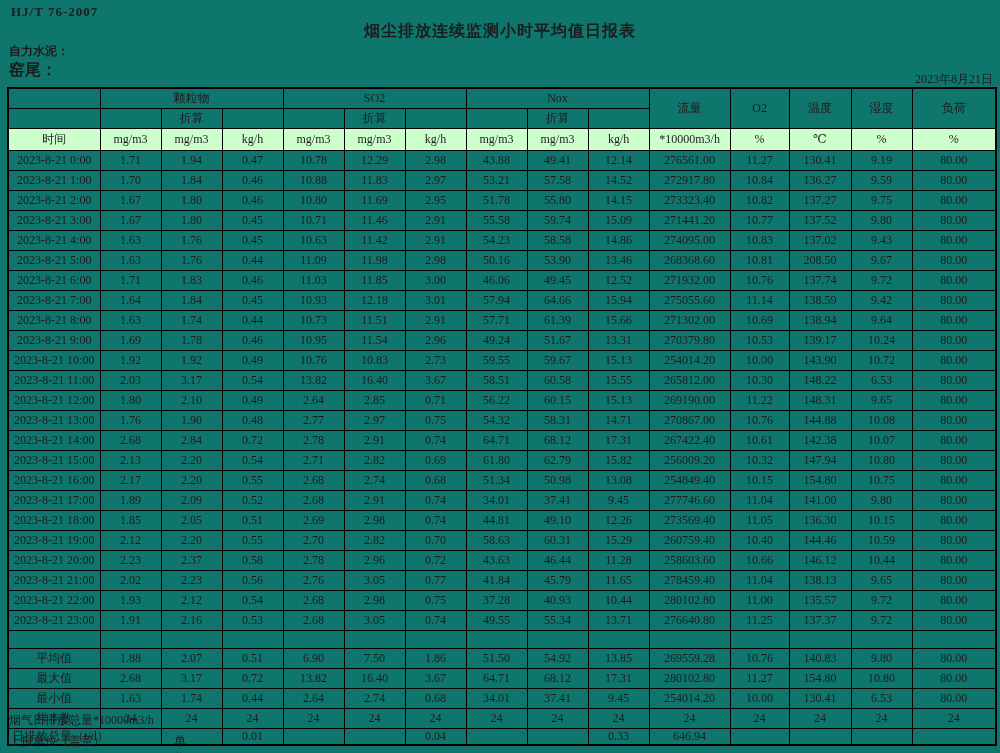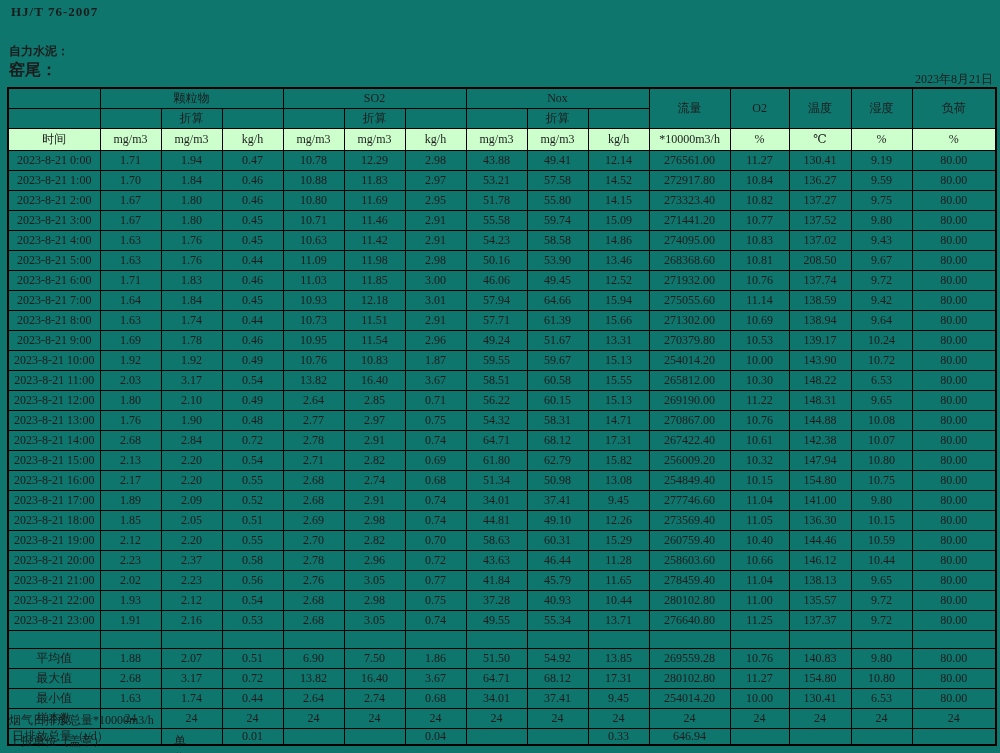--- a/index.html
+++ b/index.html
@@ -32,20 +32,21 @@
   .footer-flow{position:absolute;left:9px;top:712px;font-size:12px;}
   .footer-units{position:absolute;left:9px;top:733px;font-size:12px;}
   .footer-units .unit-label{position:absolute;left:165px;top:0;}
 </style>
 </head>
 <body>
 
 <div class="page">
 
   <div class="std-code">HJ/T  76-2007</div>
+  <div class="doc-title">烟尘排放连续监测小时平均值日报表</div>
   <div class="company-line">自力水泥：</div>
   <div class="station-line">窑尾：</div>
   <div class="report-date">2023年8月21日</div>
 
   <table class="report">
     <colgroup>
       <col style="width:92px">
       <col style="width:61px">
         <col style="width:61px">
         <col style="width:61px">
@@ -274,21 +275,21 @@
           <td>10.24</td>
           <td>80.00</td>
         </tr>
         <tr>
           <td>2023-8-21 10:00</td>
           <td>1.92</td>
           <td>1.92</td>
           <td>0.49</td>
           <td>10.76</td>
           <td>10.83</td>
-          <td>1.87</td>
+          <td>2.73</td>
           <td>59.55</td>
           <td>59.67</td>
           <td>15.13</td>
           <td>254014.20</td>
           <td>10.00</td>
           <td>143.90</td>
           <td>10.72</td>
           <td>80.00</td>
         </tr>
         <tr>

